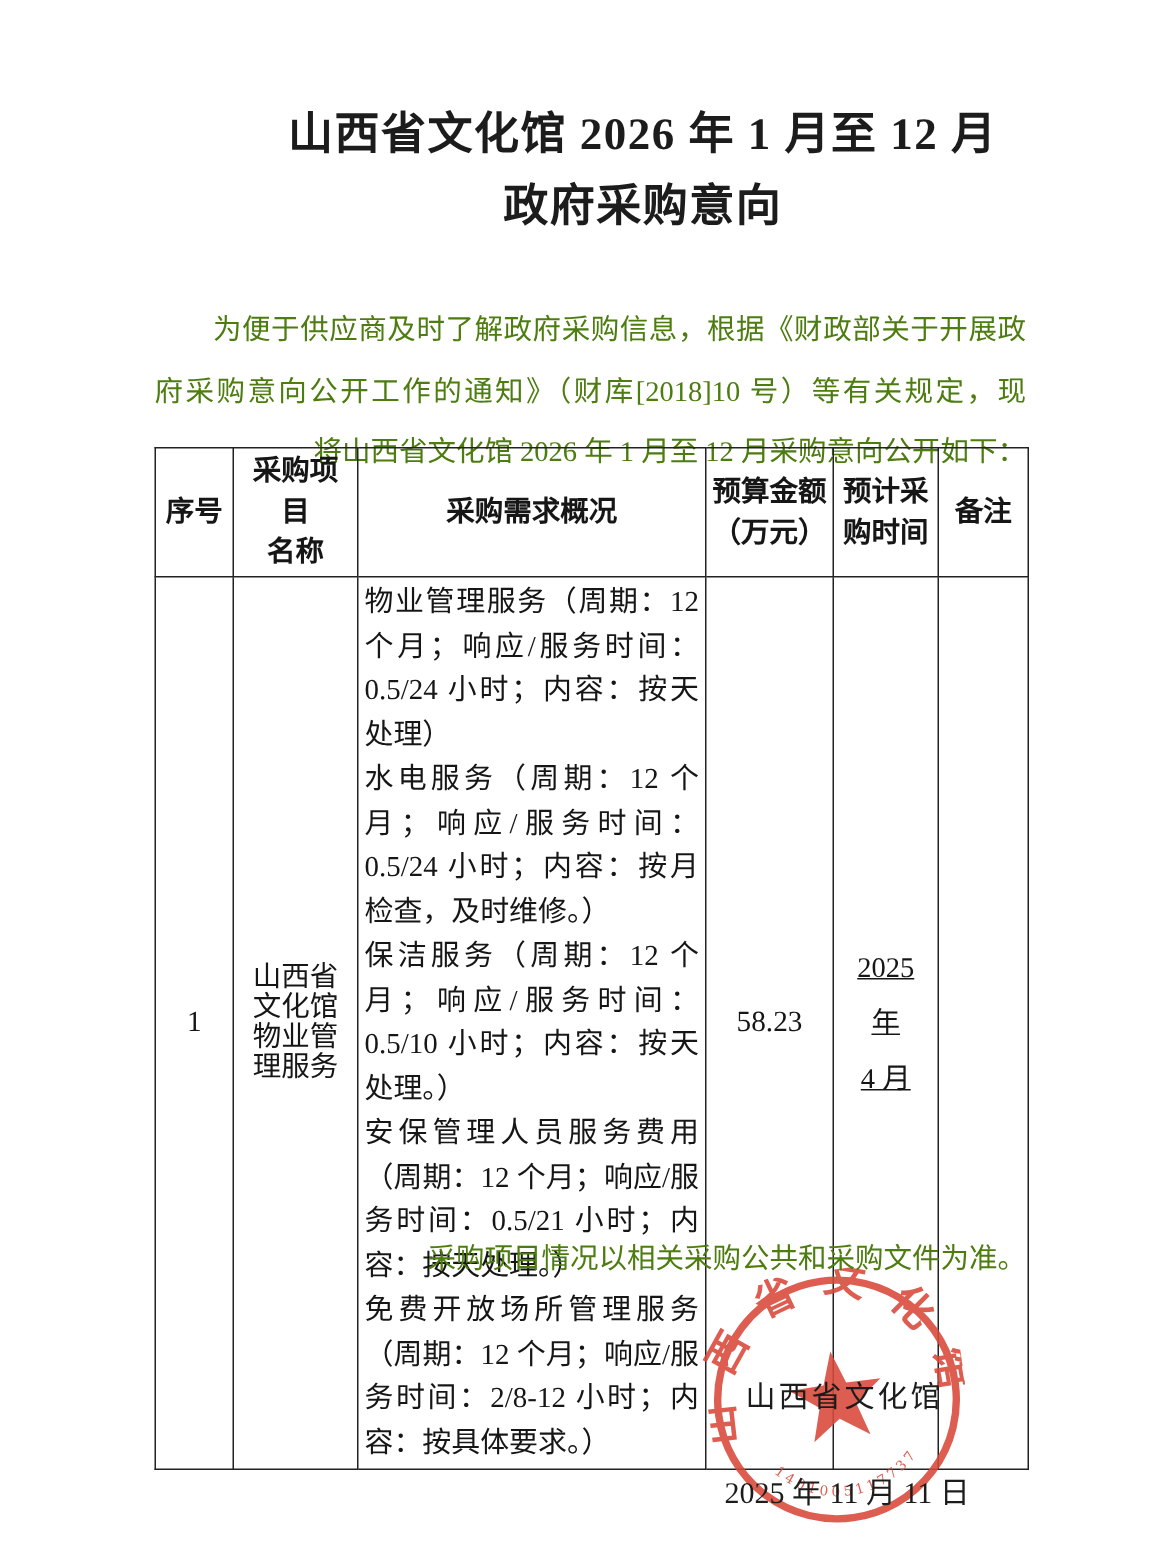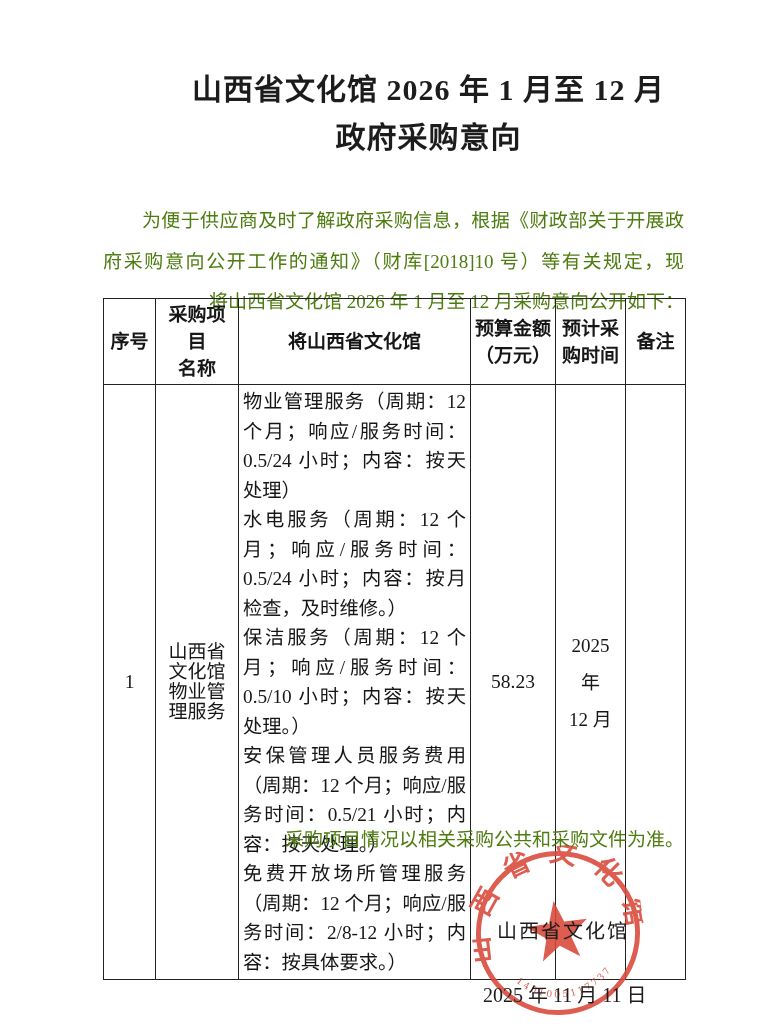--- a/index.html
+++ b/index.html
@@ -66,21 +66,21 @@
   td.services-cell {
     vertical-align: top;
     text-align: left;
     padding: 4px 7px 4px 9px;
     line-height: 29.5px;
     font-size: 19.3px;
   }
   .service-item { text-align: justify; text-align-last: left; }
   td.name-cell { line-height: 20px; padding: 2px 3px; margin-top: 24px; }
   td.budget-cell, td.no-cell { font-size: 19.5px; }
-  td.time-cell { line-height: 37px; }
+  td.time-cell { line-height: 37px; text-decoration: underline; }
   .hdr-line { display: block; }
 
   .signature-org {
     position: absolute;
     left: 497px;
     top: 915px;
     font-size: 20px;
     letter-spacing: 2px;
     z-index: 3;
   }
@@ -130,21 +130,21 @@
     <thead>
       <tr>
         <th>
           <span class="hdr-line">序号</span>
         </th>
         <th>
           <span class="hdr-line">采购项目</span>
           <span class="hdr-line">名称</span>
         </th>
         <th>
-          <span class="hdr-line">将山西省文化馆</span>
+          <span class="hdr-line">采购需求概况</span>
         </th>
         <th>
           <span class="hdr-line">预算金额</span>
           <span class="hdr-line">（万元）</span>
         </th>
         <th>
           <span class="hdr-line">预计采</span>
           <span class="hdr-line">购时间</span>
         </th>
         <th>
@@ -159,21 +159,21 @@
         <td class="services-cell">
           <div class="service-item">物业管理服务（周期：12 个月；响应/服务时间：0.5/24 小时；内容：按天处理）</div>
           <div class="service-item">水电服务（周期：12 个月；响应/服务时间：0.5/24 小时；内容：按月检查，及时维修。）</div>
           <div class="service-item">保洁服务（周期：12 个月；响应/服务时间：0.5/10 小时；内容：按天处理。）</div>
           <div class="service-item">安保管理人员服务费用（周期：12 个月；响应/服务时间：0.5/21 小时；内容：按天处理。）</div>
           <div class="service-item">免费开放场所管理服务（周期：12 个月；响应/服务时间：2/8-12 小时；内容：按具体要求。）</div>
         </td>
         <td class="budget-cell">58.23</td>
         <td class="time-cell">
           <span class="hdr-line">2025 年</span>
-          <span class="hdr-line">12 月</span>
+          <span class="hdr-line">4 月</span>
         </td>
         <td></td>
       </tr>
     </tbody>
   </table>
 
   <div class="para closing">
     <div class="lastline">采购项目情况以相关采购公共和采购文件为准。</div>
   </div>
 

